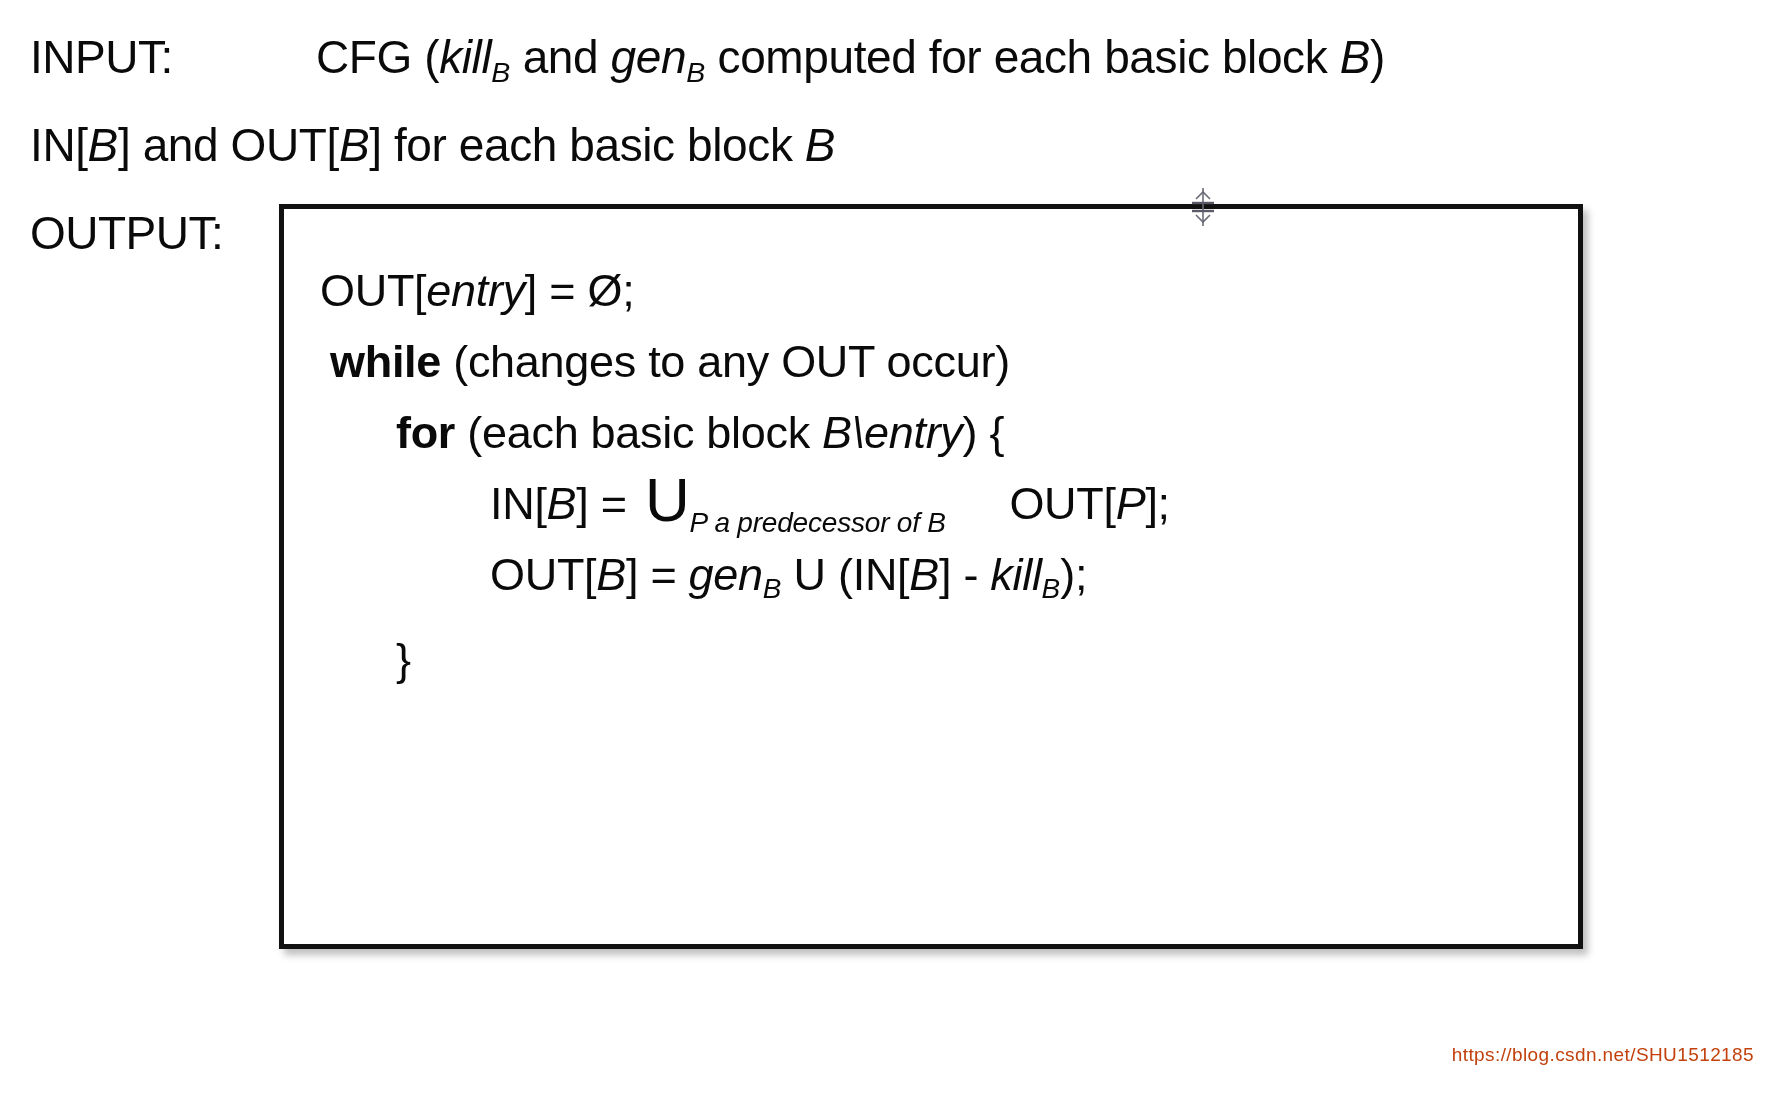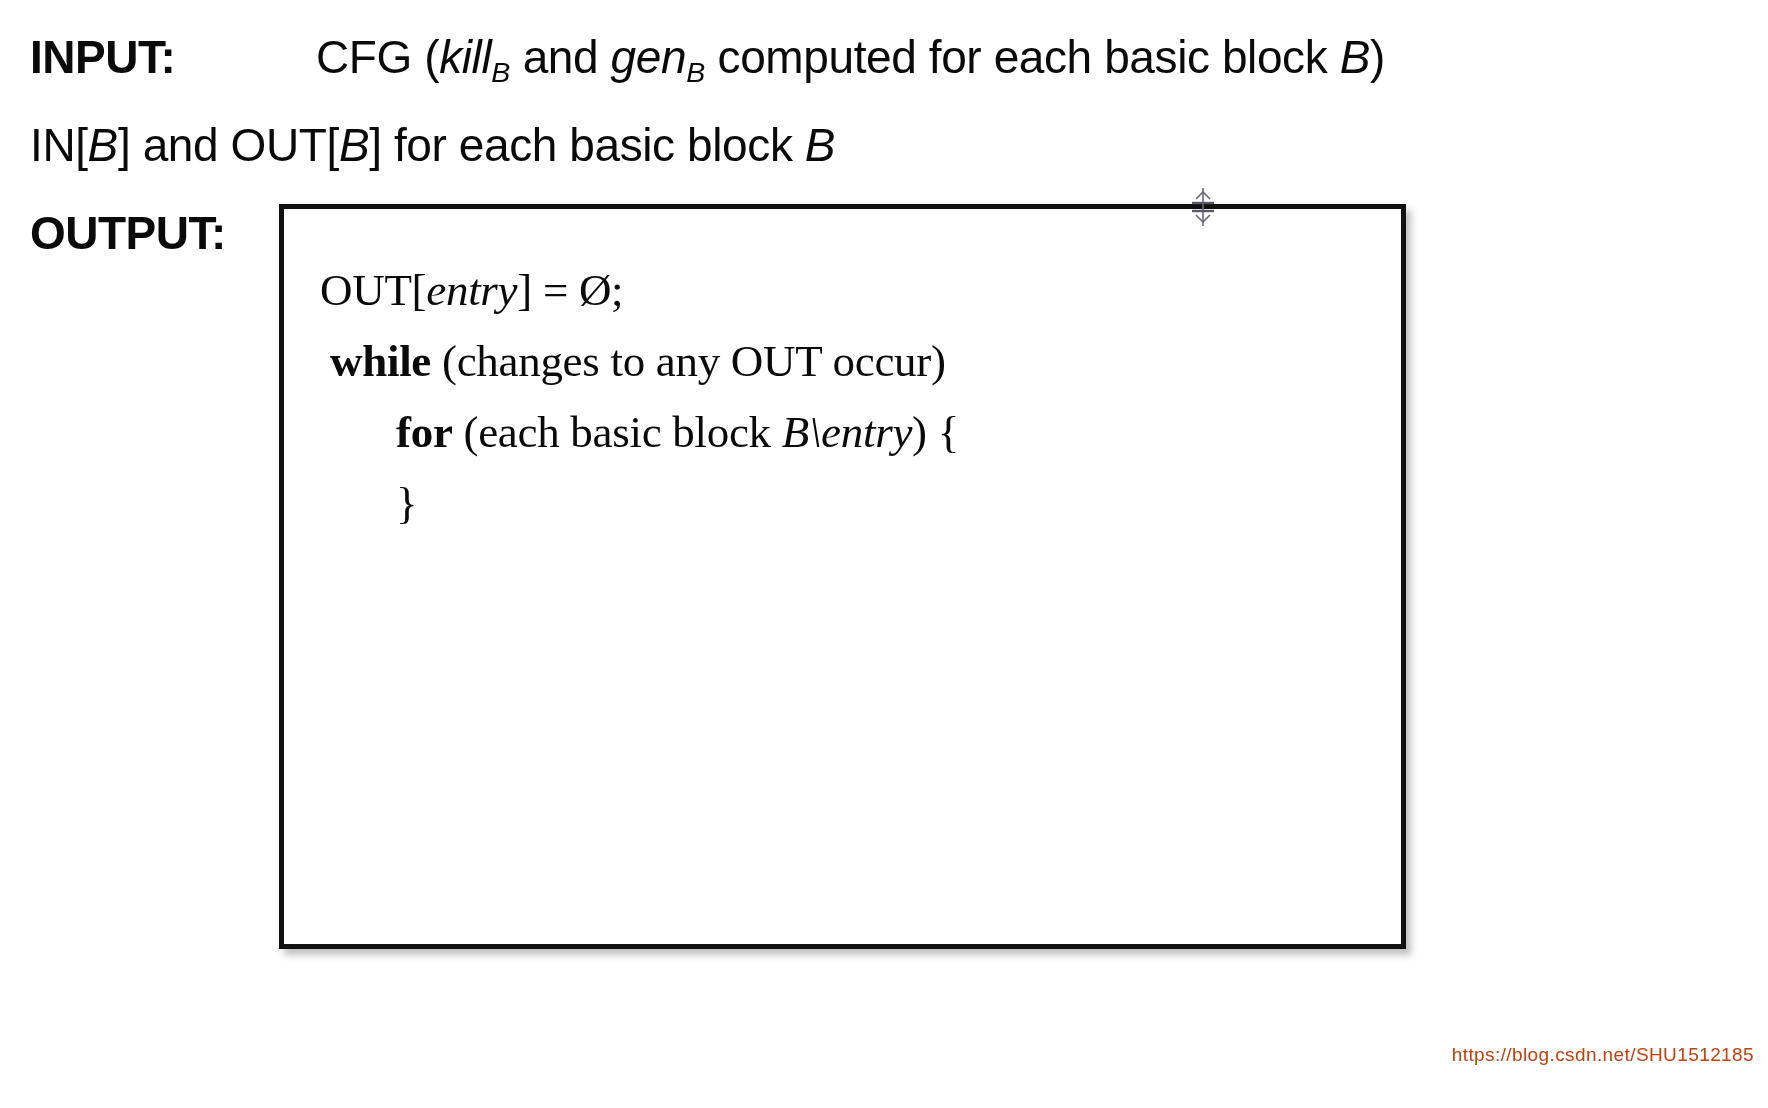--- a/index.html
+++ b/index.html
@@ -18,46 +18,45 @@
 
   
   .hdr-row {
     position: absolute;
     left: 30px;
     display: flex;
     align-items: baseline;
     white-space: nowrap;
   }
   .hdr-label {
-    font-weight: bold;
+    font-weight: normal;
     font-size: 46px;
     letter-spacing: -0.5px;
     width: 286px;
     flex: 0 0 286px;
   }
   .hdr-text {
     font-size: 46px;
     letter-spacing: -0.4px;
   }
   #row-input  { top: 30px; }
   #row-output { top: 118px; }
   #row-method { top: 206px; }
 
   
   #method-box {
     position: absolute;
     left: 279px;
     top: 204px;
-    width: 1127px;
+    width: 1304px;
     height: 745px;
     border: 5px solid #111111;
     background: #ffffff;
     box-sizing: border-box;
     box-shadow: 5px 6px 7px rgba(0,0,0,0.25);
-    font-family: Liberation Serif, serif;
   }
   #code-block {
     position: absolute;
     left: 36px;
     top: 46px;
     right: 10px;
   }
   .code-line {
     font-size: 45px;
     line-height: 71px;
@@ -144,21 +143,23 @@
   <div id="code-block">
 
     <div class="code-line ind-0"><span>OUT[</span><i class="it">entry</i><span>] = Ø;</span></div>
 
 
 
     <div class="code-line ind-1"><b class="kw">while</b><span> (changes to any OUT occur)</span></div>
 
     <div class="code-line ind-3"><b class="kw">for</b><span> (each basic block </span><i class="it">B\entry</i><span>) {</span></div>
 
+    <div class="code-line ind-4"><span>IN[</span><i class="it">B</i><span>] = </span><span class="bigunion"><span>U</span><span class="usub">P a predecessor of B</span></span><span class="union-gap"></span><span>OUT[</span><i class="it">P</i><span>];</span></div>
 
+    <div class="code-line ind-4"><span>OUT[</span><i class="it">B</i><span>] = </span><i class="it">gen</i><span class="sub">B</span><span> U (IN[</span><i class="it">B</i><span>] - </span><i class="it">kill</i><span class="sub">B</span><span>);</span></div>
 
     <div class="code-line ind-3"><span>}</span></div>
 
   </div>
 </div>
 
 <div id="resize-cursor">
   <svg width="36" height="42" viewBox="0 0 36 42">
     <line x1="18" y1="2" x2="18" y2="40" stroke="#6b6b78" stroke-width="1.6"></line>
     <line x1="7" y1="17" x2="29" y2="17" stroke="#5a5a66" stroke-width="2.4"></line>

